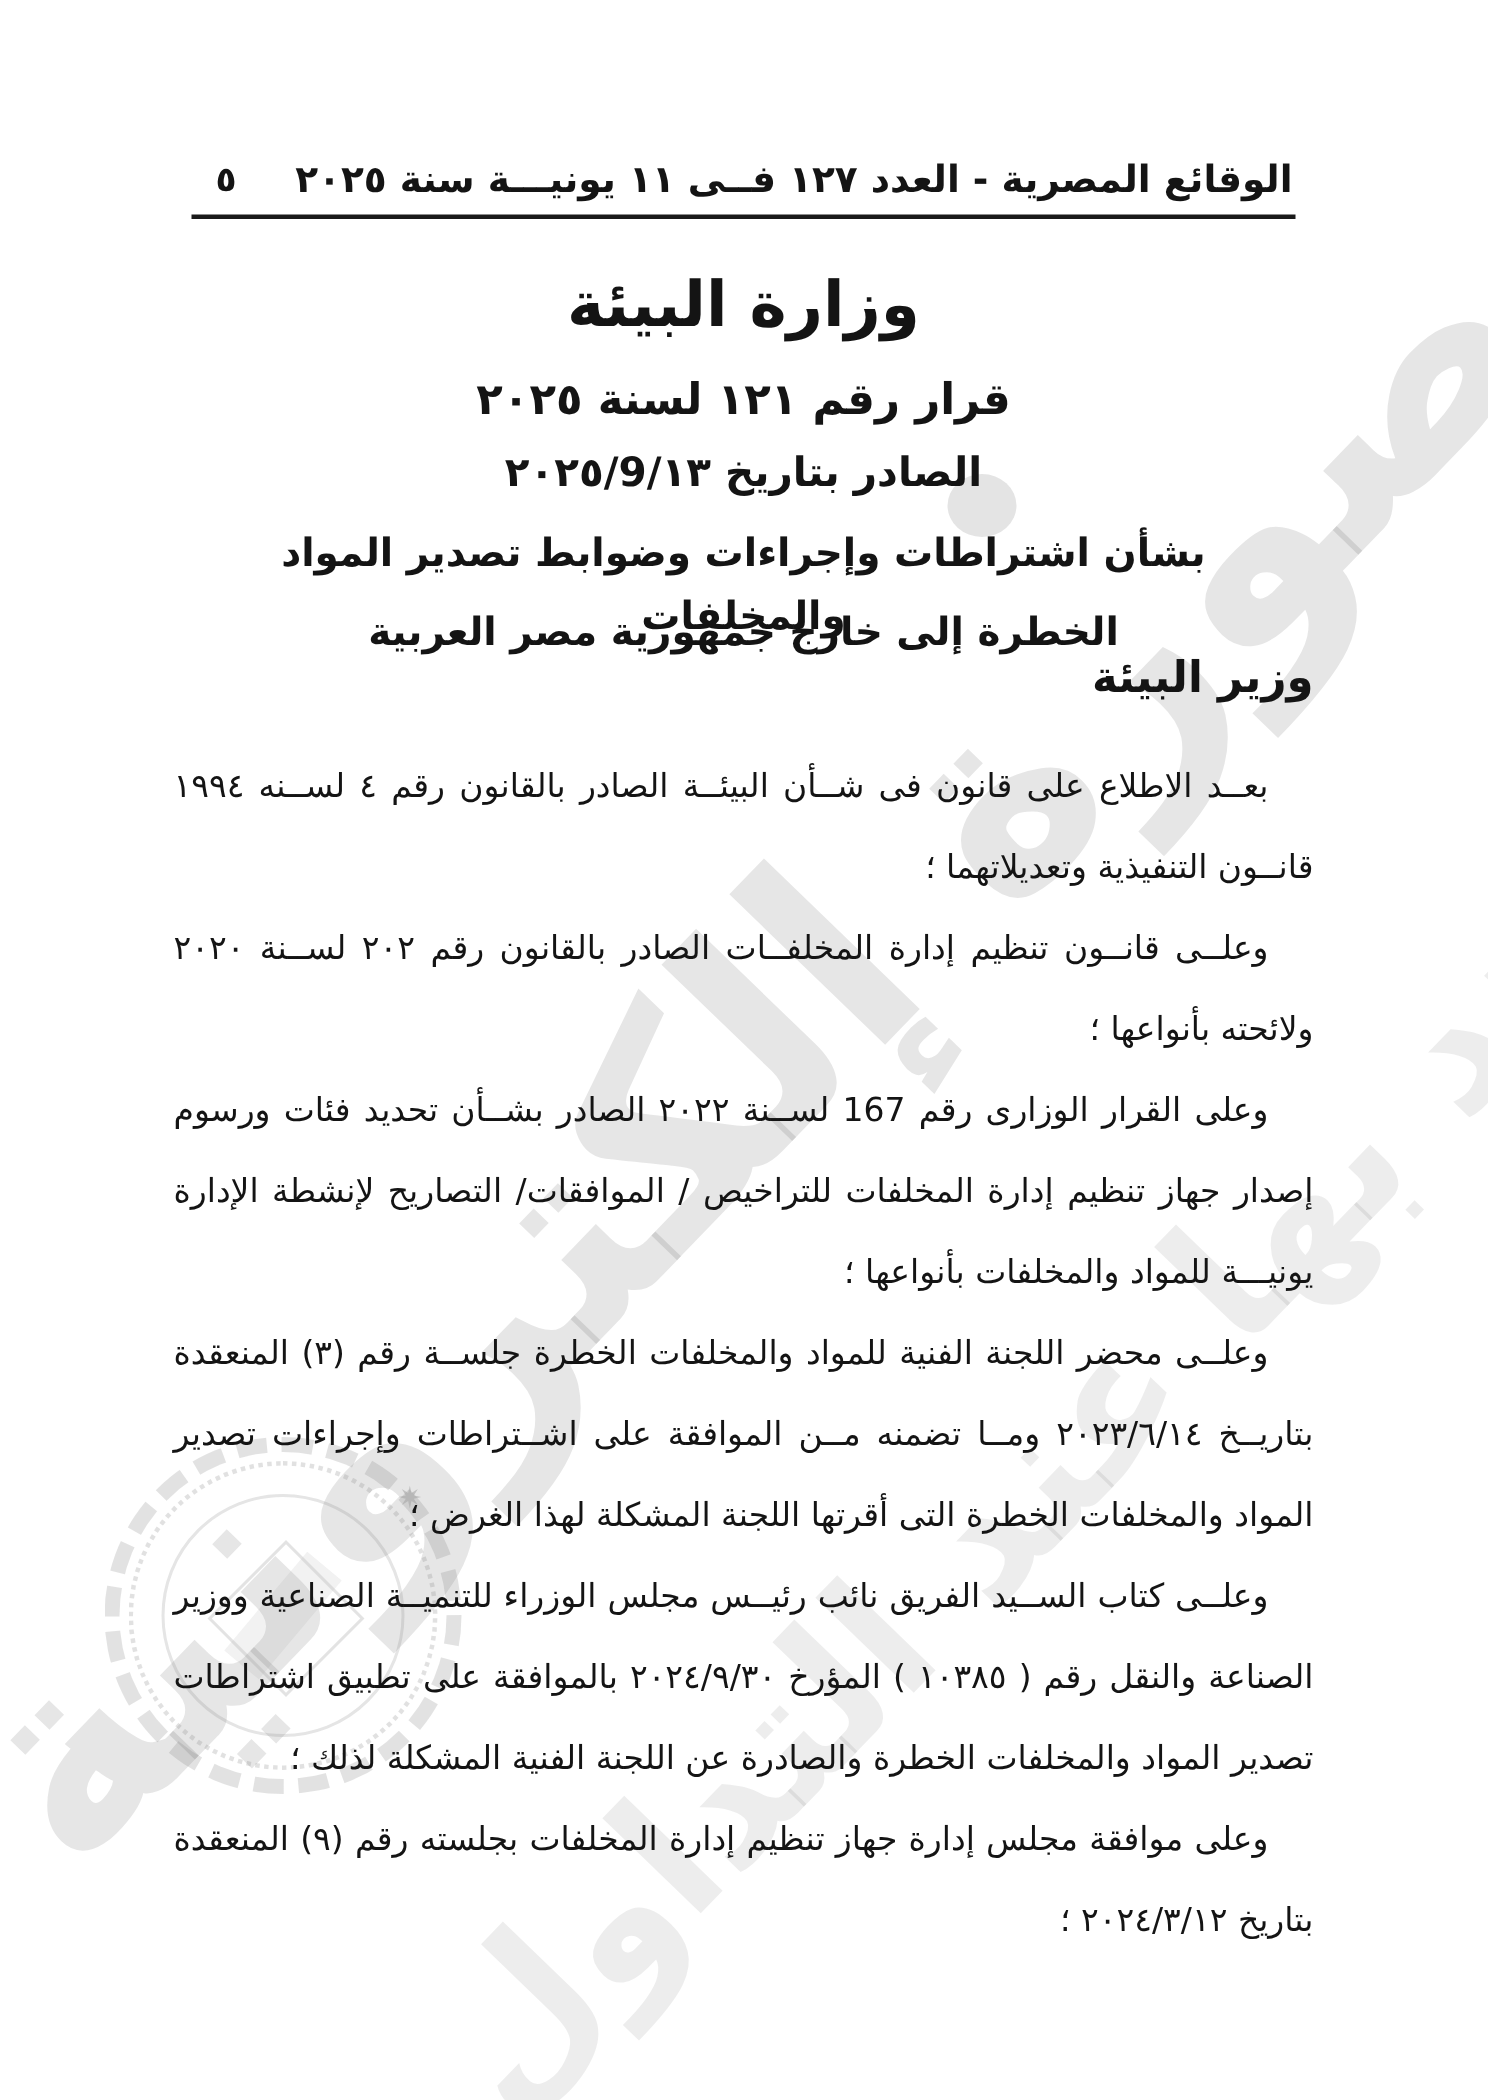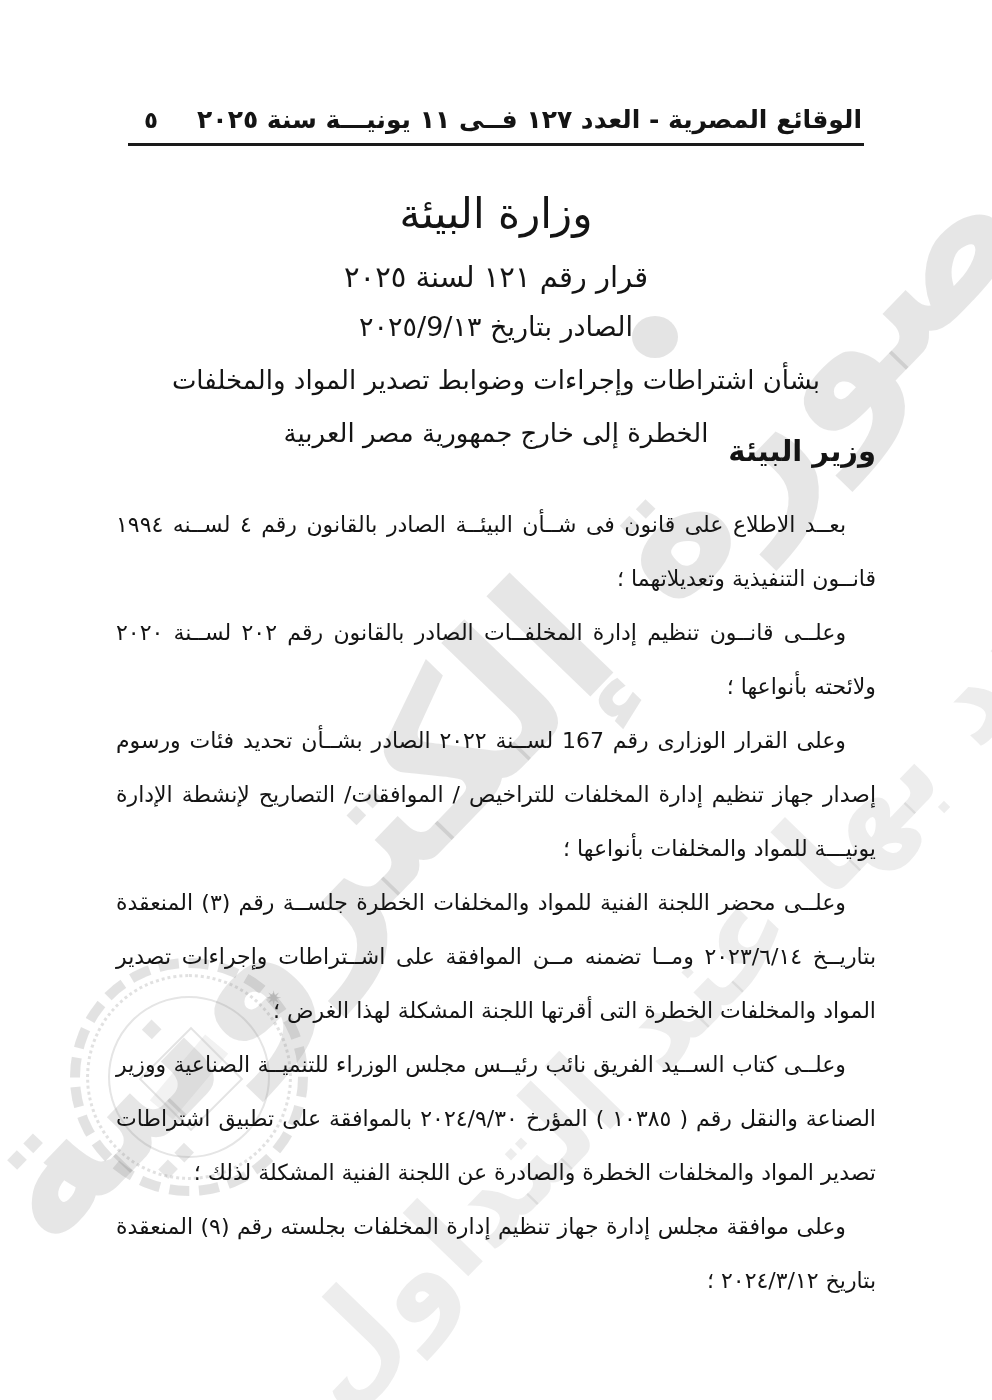--- a/index.html
+++ b/index.html
@@ -75,21 +75,21 @@
   }
   .gazette-title { font-size:25px; line-height:34px; letter-spacing:0.5px; }
   .header-spacer { flex:1 1 auto; }
   .page-number { font-size:23px; line-height:34px; padding-left:16px; }
 
   .header-rule {
     position:absolute; top:143px; right:128px; left:128px;
     height:3px; background:#1a1a1a;
   }
 
-  .h-center { position:absolute; right:128px; left:128px; text-align:center; margin:15px; font-weight:normal; }
+  .h-center { position:absolute; right:128px; left:128px; text-align:center; margin:4px; font-weight:bold; }
   .ministry      { top:170px; font-size:42px; line-height:58px; }
   .decree-line   { top:240px; font-size:29px; line-height:44px; }
   .issued-line   { top:291px; font-size:27px; line-height:42px; }
   .subject-1     { top:344px; font-size:26px; line-height:42px; }
   .subject-2     { top:397px; font-size:26px; line-height:42px; }
 
   .minister-heading {
     position:absolute; top:430px; right:116px; left:116px;
     margin:0; text-align:right;
     font-size:29px; line-height:42px; font-weight:bold;

